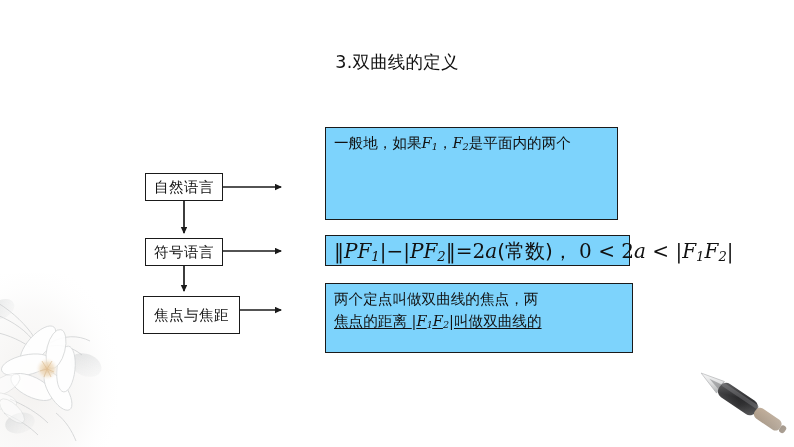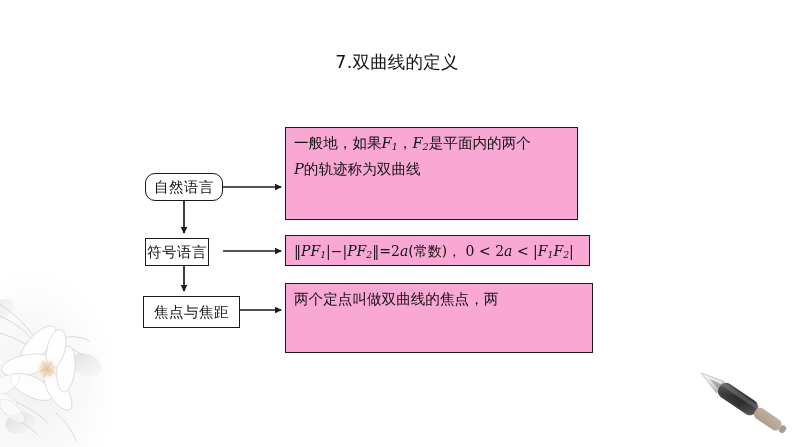--- a/index.html
+++ b/index.html
@@ -64,43 +64,44 @@
     font-family: "DejaVu Sans", "Liberation Sans", sans-serif;
     font-size: 14.5px;
     line-height: 1;
     color: #111111;
     display: flex;
     align-items: center;
     justify-content: center;
     letter-spacing: 0.5px;
     white-space: nowrap;
   }
-  #label-0 { left: 145px; top: 173px; width: 78px; height: 28px; border-radius: 10px; }
-  #label-1 { left: 145px; top: 238px; width: 64px; height: 28px; }
-  #label-2 { left: 143px; top: 296px; width: 97px; height: 32px; }
+  #label-0 { left: 145px; top: 173px; width: 78px; height: 28px; }
+  #label-1 { left: 145px; top: 238px; width: 78px; height: 28px; }
+  #label-2 { left: 143px; top: 296px; width: 97px; height: 38px; }
 
   .content-box {
     position: absolute;
     box-sizing: border-box;
     border: 1.4px solid #1a1a1a;
-    background: #f9a8d4;
+    background: #7dd3fc;
     font-family: "DejaVu Serif", "Liberation Serif", serif;
     color: #111111;
     padding: 4px 7px 16px 8px;
+    margin-left: 40px;
   }
   #box-0 { left: 285px; top: 127px; width: 293px; height: 93px; }
   #box-1 { left: 285px; top: 235px; width: 305px; height: 31px; }
   #box-2 { left: 285px; top: 283px; width: 308px; height: 70px; }
 
   .box-line {
     font-size: 14.6px;
     line-height: 21.5px;
     white-space: nowrap;
   }
-  #box-1 .box-line { line-height: 22px; font-size: 14px; }
+  #box-1 .box-line { line-height: 22px; font-size: 20px; }
   #box-2 .box-line { font-size: 14.6px; line-height: 21.5px; }
   .underlined {
     text-decoration: underline;
     text-underline-offset: 2px;
   }
 
   
   .mi { font-style: italic; font-family: "DejaVu Serif", "Liberation Serif", serif; }
   .mn { font-style: normal; }
   sub {
@@ -207,21 +208,21 @@
       <path d="M8 44 L 32 38 L 32 52 Z" fill="url(#nib)" stroke="#8e9092" stroke-width="0.6"></path>
       <path d="M18 44 L 32 42 L 32 48 Z" fill="#6f7173" opacity="0.7"></path>
       <rect x="31" y="37" width="44" height="16" rx="7" fill="url(#barrel)"></rect>
       <rect x="31" y="39" width="44" height="4" rx="2" fill="#6a6a6d" opacity="0.5"></rect>
       <rect x="74" y="39" width="30" height="12" rx="5" fill="url(#tail)"></rect>
       <rect x="104" y="41" width="6" height="8" rx="3" fill="#7b6a58"></rect>
     </g>
     <rect x="0" y="0" width="110" height="92" fill="url(#penglow)" opacity="0.55"></rect>
   </svg>
 
-  <div class="title">7.双曲线的定义</div>
+  <div class="title">3.双曲线的定义</div>
 
   <svg class="connector" style="left:0;top:0;width:794px;height:447px;" viewBox="0 0 794 447" xmlns="http://www.w3.org/2000/svg">
     <defs>
       <marker id="arrowhead" markerWidth="7" markerHeight="7" refX="6" refY="3.2" orient="auto" markerUnits="userSpaceOnUse">
         <path d="M0,0 L7,3.2 L0,6.4 Z" fill="#1a1a1a"></path>
       </marker>
     </defs>
 
     <line x1="184" y1="201" x2="184" y2="233" stroke="#1a1a1a" stroke-width="1.7" marker-end="url(#arrowhead)"></line>
     <line x1="184" y1="266" x2="184" y2="291" stroke="#1a1a1a" stroke-width="1.7" marker-end="url(#arrowhead)"></line>
@@ -234,30 +235,30 @@
   <div class="stage-label" id="label-0">自然语言</div>
 
   <div class="stage-label" id="label-1">符号语言</div>
 
   <div class="stage-label" id="label-2">焦点与焦距</div>
 
   <div class="content-box" id="box-0">
     <div class="box-line">
       <span class="cjk">一般地，如果</span><span class="mi">F</span><sub>1</sub><span class="cjk">，</span><span class="mi">F</span><sub>2</sub><span class="cjk">是平面内的两个</span>
     </div>
-    <div class="box-line">
-      <span class="mi">P</span><span class="cjk">的轨迹称为双曲线</span>
-    </div>
   </div>
 
   <div class="content-box" id="box-1">
     <div class="box-line">
       <span class="bar">‖</span><span class="mi">PF</span><sub>1</sub><span class="bar">|</span><span class="mn">−</span><span class="bar">|</span><span class="mi">PF</span><sub>2</sub><span class="bar">‖</span><span class="mn">=2</span><span class="mi">a</span><span class="cjk">(常数)，</span><span class="mn">&nbsp;0 &lt; 2</span><span class="mi">a</span><span class="mn"> &lt; </span><span class="bar">|</span><span class="mi">F</span><sub>1</sub><span class="mi">F</span><sub>2</sub><span class="bar">|</span>
     </div>
   </div>
 
   <div class="content-box" id="box-2">
     <div class="box-line">
       <span class="cjk">两个定点叫做双曲线的焦点，两</span>
     </div>
+    <div class="box-line underlined">
+      <span class="cjk">焦点的距离 </span><span class="bar">|</span><span class="mi">F</span><sub>1</sub><span class="mi">F</span><sub>2</sub><span class="bar">|</span><span class="cjk">叫做双曲线的</span>
+    </div>
   </div>
 
 </div>
 
 </body></html>

